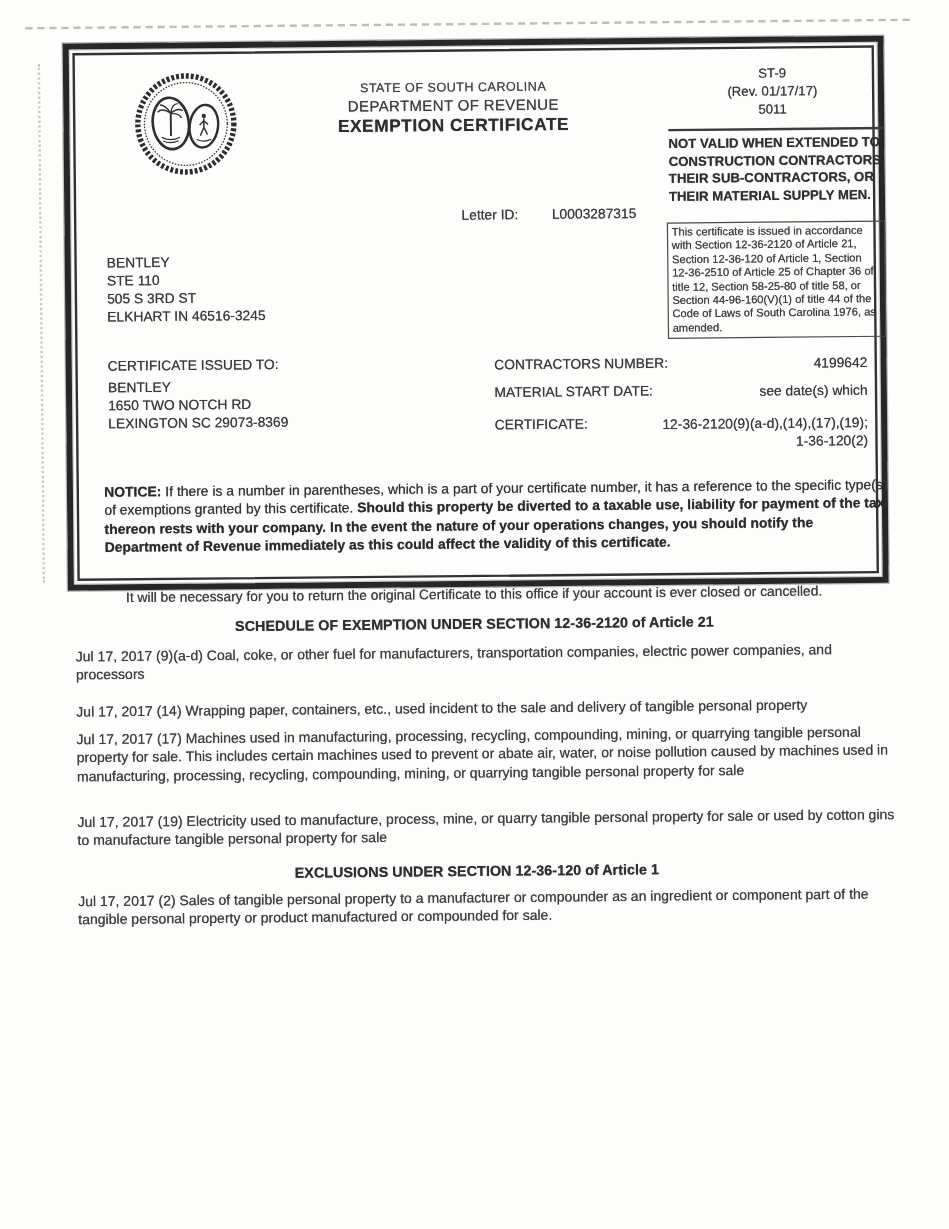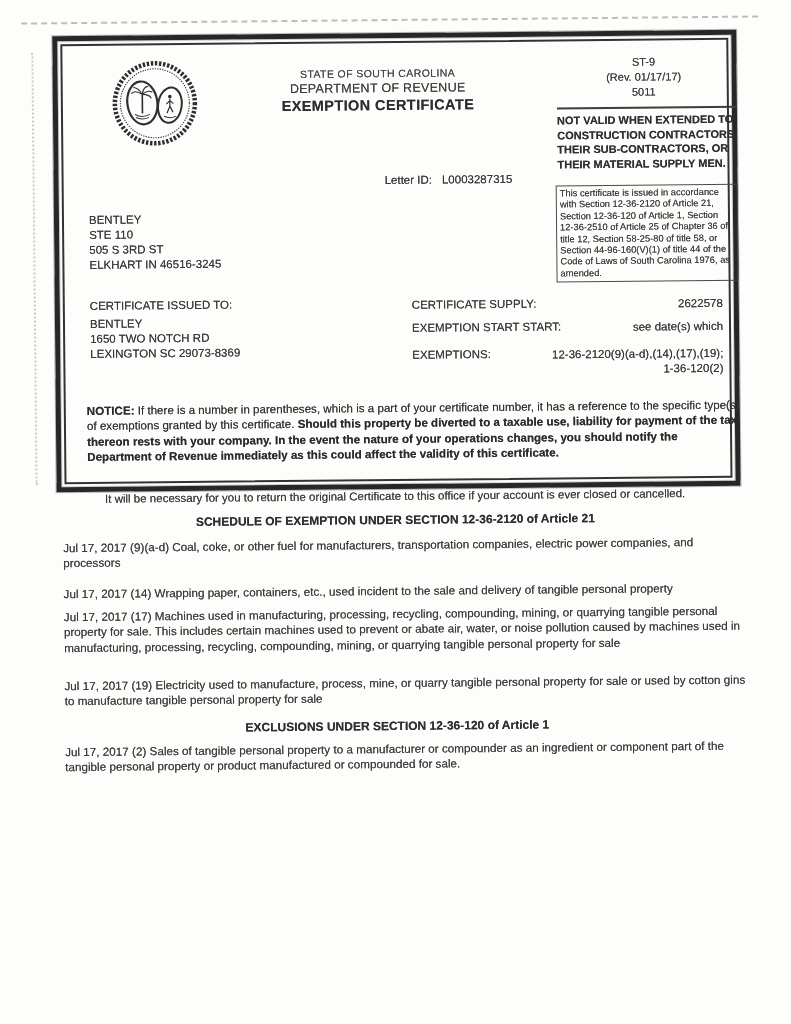--- a/index.html
+++ b/index.html
@@ -34,21 +34,21 @@
 
   .form-block { position:absolute; left:497px; top:19px; width:178px; text-align:center; font-size:11px; line-height:15px; color:#3a3a3a; }
 
   .notvalid {
     position:absolute; left:499px; top:71px; width:180px;
     border-top:2px solid #3c3c3c; padding-top:4px;
     font-weight:bold; font-size:11px; line-height:14.5px; color:#2f2f2f;
   }
 
   .letter-row { position:absolute; left:326px; top:136px; font-size:11.5px; white-space:nowrap; }
-  .letter-row .lbl { margin-right:10px; }
+  .letter-row .lbl { margin-right:28px; }
 
   .issuance-box {
     position:absolute; left:497px; top:149px; width:182px;
     border:1.5px solid #4a4a4a; padding:2px 3px;
     font-size:9.3px; line-height:11.4px; color:#3c3c3c;
   }
 
   .addr { position:absolute; left:30px; font-size:11.5px; line-height:15px; }
   .addr.recipient { top:172px; }
   .addr.issuedto  { top:258px; }
@@ -123,29 +123,29 @@
       </div>
 
       <div class="addr issuedto txt">
         <div class="lbl">CERTIFICATE ISSUED TO:</div>
         <div>BENTLEY</div>
         <div>1650 TWO NOTCH RD</div>
         <div>LEXINGTON SC  29073-8369</div>
       </div>
 
       <div class="detail-row txt" style="top:261px;">
-        <span>CERTIFICATE SUPPLY:</span>
-        <span class="val">2622578</span>
+        <span>CONTRACTORS NUMBER:</span>
+        <span class="val">4199642</span>
       </div>
       <div class="detail-row txt" style="top:284px;">
-        <span>EXEMPTION START START:</span>
+        <span>MATERIAL START DATE:</span>
         <span class="val">see date(s) which</span>
       </div>
       <div class="detail-row txt" style="top:311px;">
-        <span>EXEMPTIONS:</span>
+        <span>CERTIFICATE:</span>
         <span class="val">
           <span>12-36-2120(9)(a-d),(14),(17),(19);</span><br>
           <span>1-36-120(2)</span>
         </span>
       </div>
 
       <div class="notice txt">
         <b>NOTICE:</b><span> If there is a number in parentheses, which is a part of your certificate number, it has a reference to the specific type(s) of exemptions granted by this certificate. </span><b>Should this property be diverted to a taxable use, liability for payment of the tax thereon rests with your company. In the event the nature of your operations changes, you should notify the Department of Revenue immediately as this could affect the validity of this certificate.</b>
       </div>
     </div>

